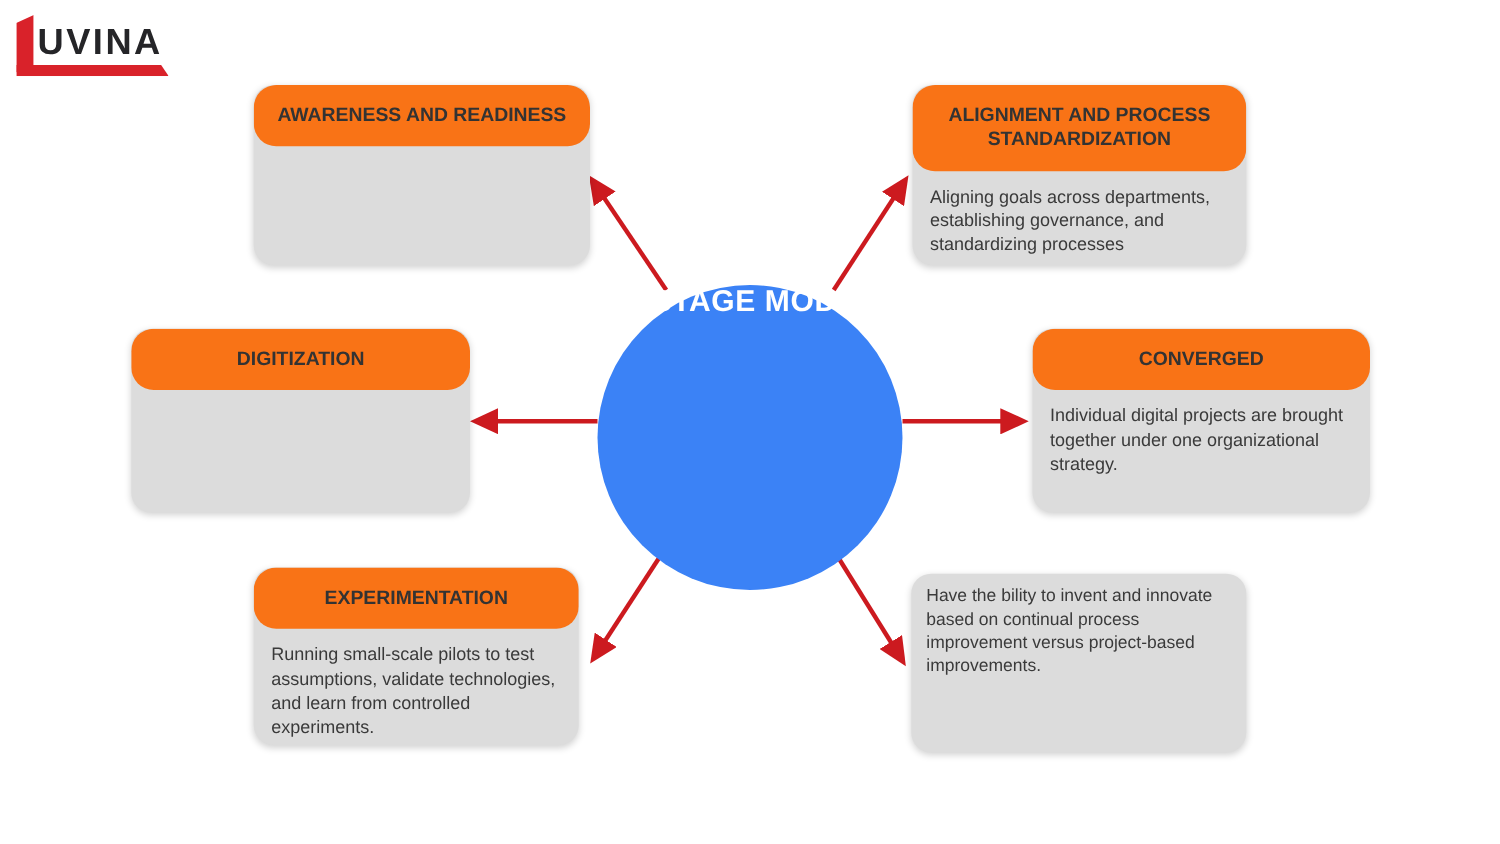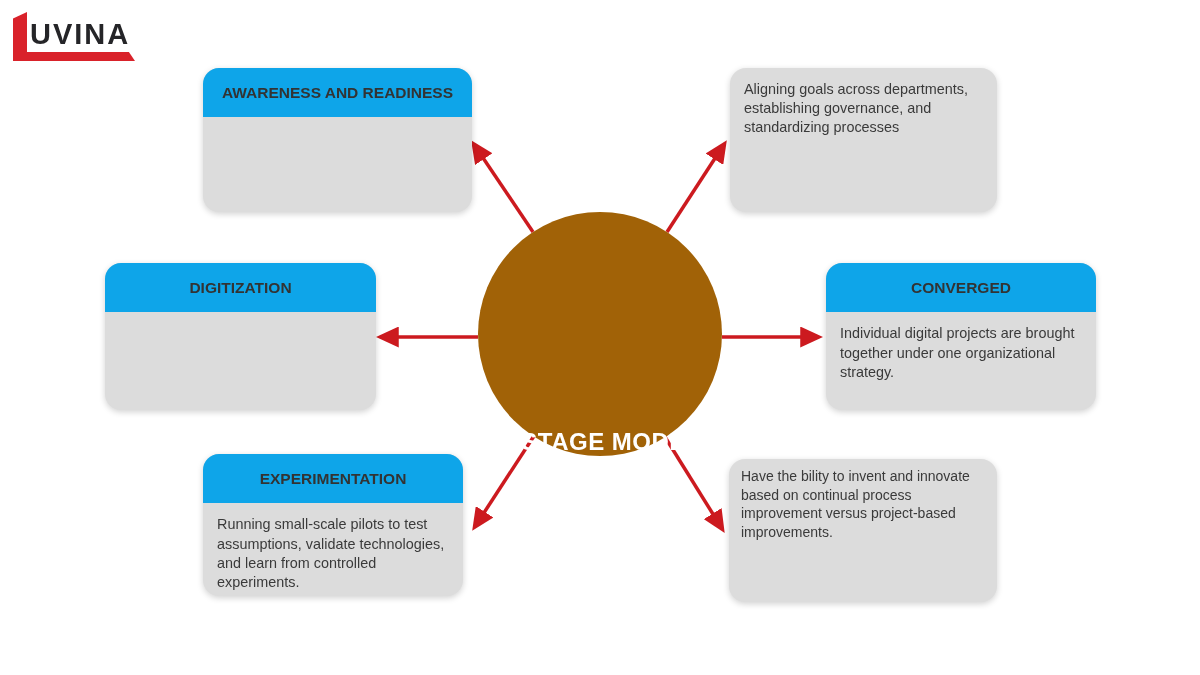--- a/index.html
+++ b/index.html
@@ -32,49 +32,50 @@
 
   
   .node {
     position: absolute;
     border-radius: 16px;
     background: #dcdcdc;
     box-shadow: 0 2px 6px rgba(0,0,0,0.18);
     overflow: hidden;
   }
   .node-header {
-    background: #0ea5e9;
+    background: #f97316;
     min-height: 43px;
     display: flex; align-items: center; justify-content: center;
     text-align: center;
     padding: 15px 12px;
     font-size: 15.5px; font-weight: bold; color: #333333;
     line-height: 1.25;
+    border-radius: 18px;
   }
   .node-body {
     padding: 12px 14px;
     font-size: 14.4px; color: #3a3a3a;
     line-height: 1.33;
   }
   .pos1 { left: 203px; top: 68px;  width: 269px; height: 144px; }
   .pos2 { left: 730px; top: 68px;  width: 267px; height: 144px; }
   .pos3 { left: 105px; top: 263px; width: 271px; height: 147px; }
   .pos4 { left: 826px; top: 263px; width: 270px; height: 147px; }
   .pos5 { left: 203px; top: 454px; width: 260px; height: 142px; }
   .pos6 { left: 729px; top: 459px; width: 268px; height: 143px; }
   .pos5 .node-header { min-height: 47px; }
   .pos6 .node-body { padding: 8px 14px 8px 12px; font-size: 14px; }
 
   
   .center-circle {
-    position: absolute; left: 478px; top: 212px;
+    position: absolute; left: 478px; top: 228px;
     width: 244px; height: 244px;
     border-radius: 50%;
-    background: #a16207;
-    display: flex; align-items: flex-end; justify-content: center;
+    background: #3b82f6;
+    display: flex; align-items: flex-start; justify-content: center;
   }
   .center-label {
     color: #ffffff; font-size: 24px; font-weight: bold;
     letter-spacing: 0.5px;
   }
 
   
   .arrows { position: absolute; left: 0; top: 0; width: 1200px; height: 675px; pointer-events: none; }
   .arrow-line { stroke: #cc1a1f; stroke-width: 3.5; fill: none; }
 </style>
@@ -99,20 +100,21 @@
   <line class="arrow-line" x1="722" y1="337" x2="816" y2="337" marker-end="url(#ah)"></line>
   <line class="arrow-line" x1="534" y1="436" x2="476" y2="525" marker-end="url(#ah)"></line>
   <line class="arrow-line" x1="665" y1="437" x2="721" y2="527" marker-end="url(#ah)"></line>
 </svg>
 
 <div class="node pos1">
   <div class="node-header">AWARENESS AND READINESS</div>
 </div>
 
 <div class="node pos2">
+  <div class="node-header">ALIGNMENT AND PROCESS STANDARDIZATION</div>
   <div class="node-body">Aligning goals across departments, establishing governance, and standardizing processes</div>
 </div>
 
 <div class="node pos3">
   <div class="node-header">DIGITIZATION</div>
 </div>
 
 <div class="node pos4">
   <div class="node-header">CONVERGED</div>
   <div class="node-body">Individual digital projects are brought together under one organizational strategy.</div>

